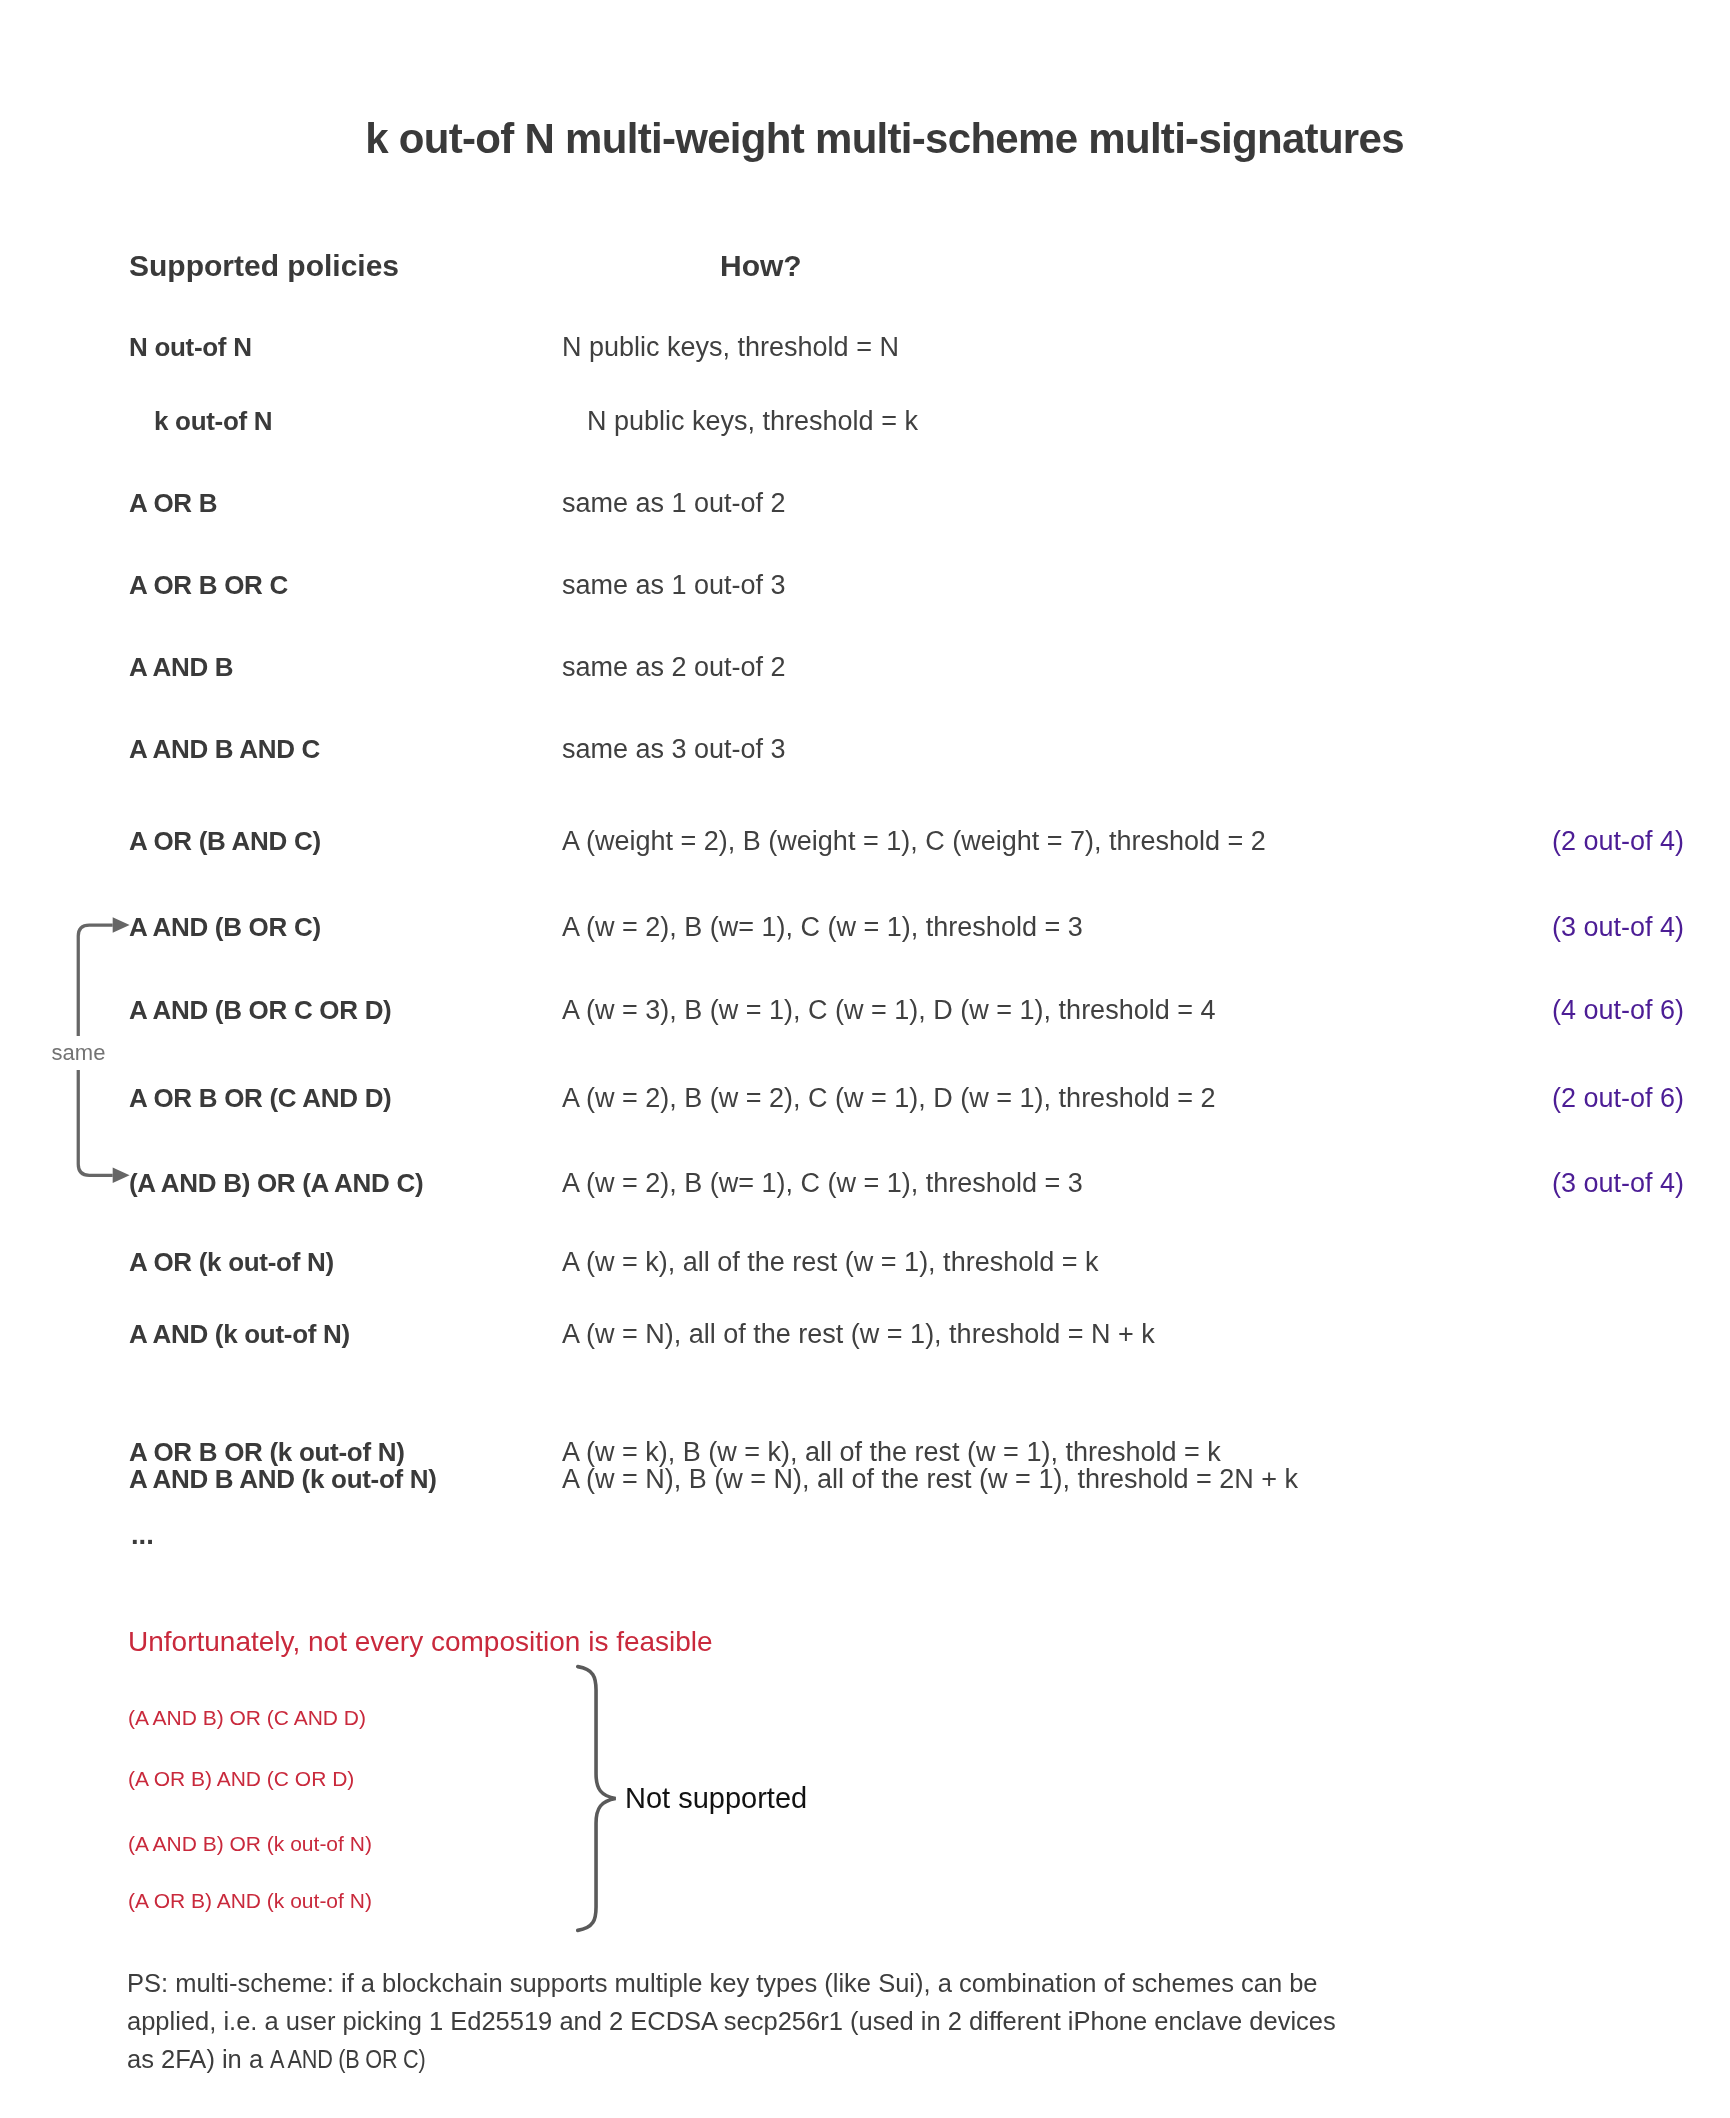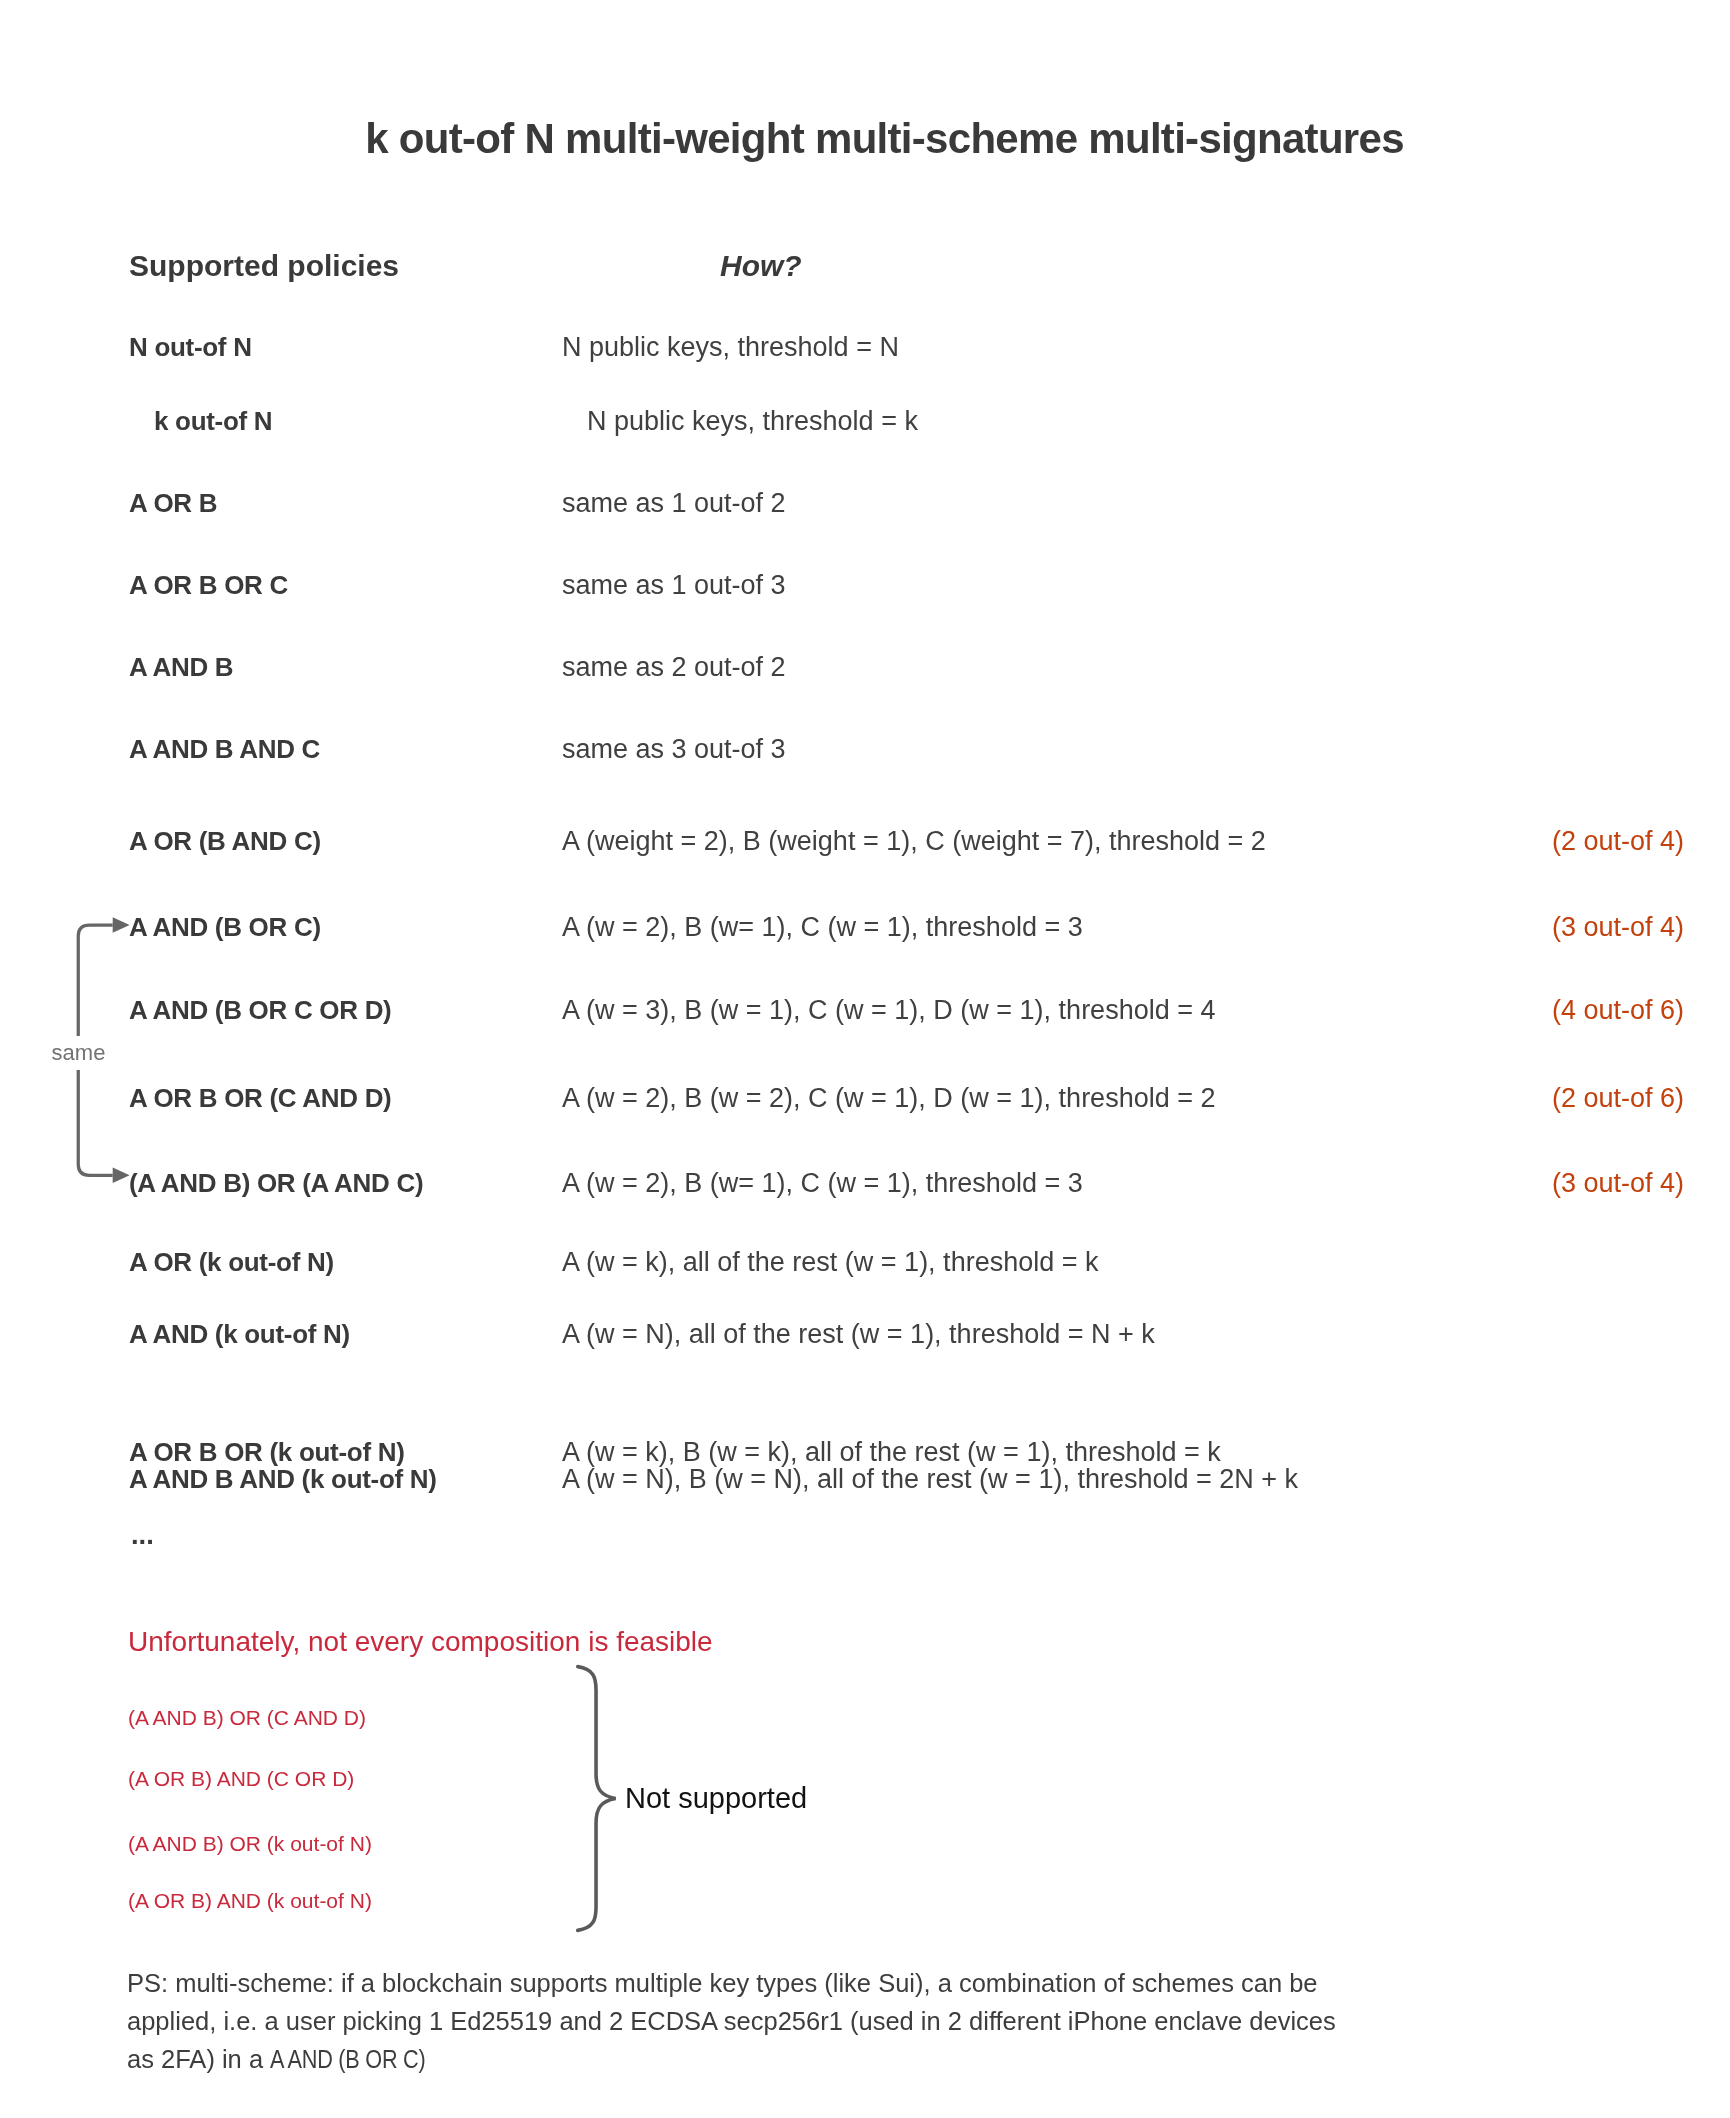--- a/index.html
+++ b/index.html
@@ -6,28 +6,28 @@
   .canvas{
     position:relative;width:1730px;height:2119px;background:#ffffff;
     font-family:"Liberation Sans",sans-serif;overflow:hidden;color:#3b3b3b;padding-left:16px;
   }
   .title{
     position:absolute;left:39px;top:115px;width:1691px;text-align:center;
     font-size:42px;font-weight:bold;letter-spacing:-0.7px;color:#3a3a3a;white-space:nowrap;
   }
   .col-header{position:absolute;top:249px;font-size:30px;font-weight:bold;color:#3a3a3a;white-space:nowrap;}
   #col1h{left:129px;}
-  #col2h{left:720px;font-style:italic;}
+  #col2h{left:720px;}
   .row{position:absolute;left:0;width:1730px;height:31px;}
   .policy{
     position:absolute;left:129px;font-size:26px;font-weight:bold;color:#3a3a3a;
     letter-spacing:-0.3px;white-space:nowrap;
   }
   .how{position:absolute;left:562px;font-size:27px;color:#404040;white-space:nowrap;}
-  .note{position:absolute;right:46px;font-size:27px;color:#c2410c;white-space:nowrap;}
+  .note{position:absolute;right:46px;font-size:27px;color:#4c1d95;white-space:nowrap;}
   .ellipsis{position:absolute;left:131px;top:1519px;font-size:27.4px;font-weight:bold;color:#3a3a3a;}
   .same-label{
     position:absolute;left:38px;top:1036px;width:81px;text-align:center;
     font-size:22px;color:#737373;background:#ffffff;padding:3.9px 0;
   }
   .svg-abs{position:absolute;}
   .red-heading{position:absolute;left:128px;top:1626px;font-size:28px;color:#c9293c;white-space:nowrap;}
   .red-item{position:absolute;left:128px;font-size:21px;color:#c9293c;white-space:nowrap;}
   .not-supported{position:absolute;left:625px;top:1782px;font-size:29px;color:#121212;white-space:nowrap;}
   .ps{

